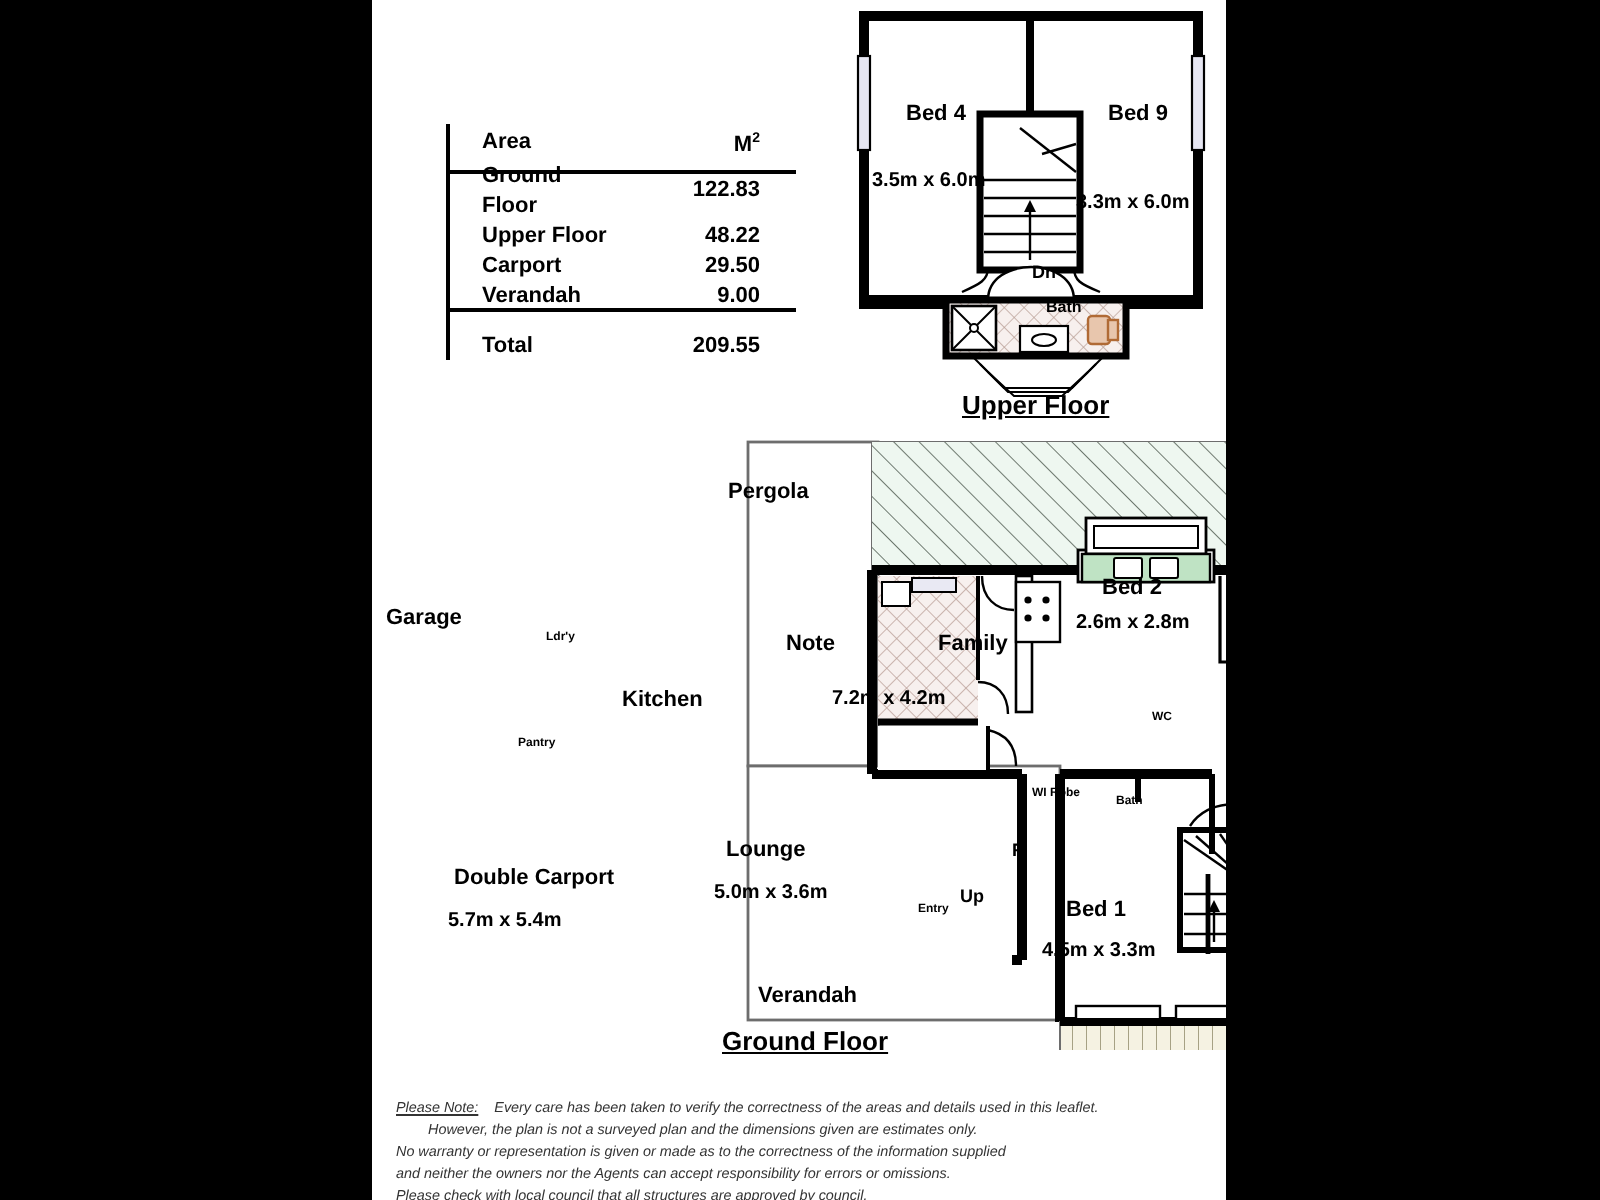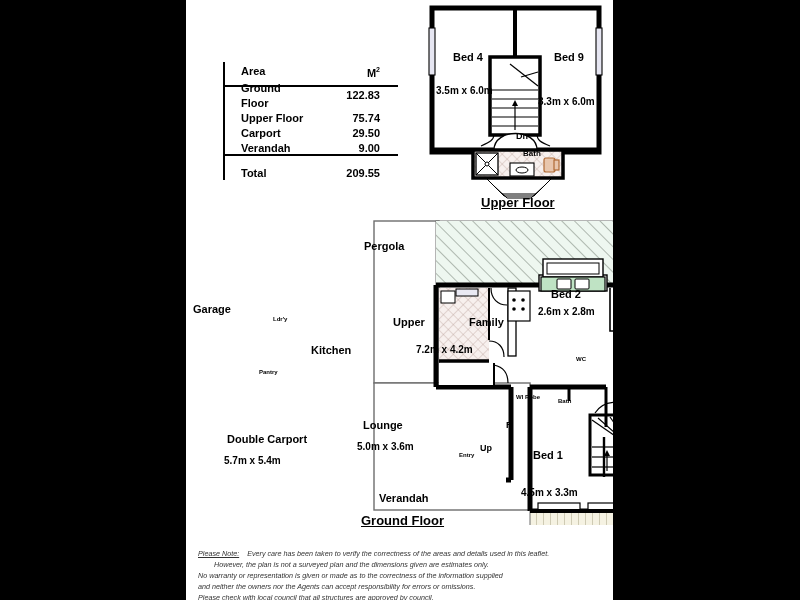--- a/index.html
+++ b/index.html
@@ -46,21 +46,21 @@
           <td class="num">
             <span>M</span><sup style="font-size:7px">2</sup>
           </td>
         </tr>
         <tr>
           <td>Ground Floor</td>
           <td class="num">122.83</td>
         </tr>
         <tr>
           <td>Upper Floor</td>
-          <td class="num">75.74</td>
+          <td class="num">48.22</td>
         </tr>
         <tr>
           <td>Carport</td>
           <td class="num">29.50</td>
         </tr>
         <tr>
           <td>Verandah</td>
           <td class="num">9.00</td>
         </tr>
         <tr style="height:10px">
@@ -305,35 +305,35 @@
 
       <path d="M0,332 H340" stroke="#6d6d6d" stroke-width="1.2"></path>
       <path d="M478,332 H500" stroke="#6d6d6d" stroke-width="1.2"></path>
     </svg>
 
     <div class="lbl room" style="left:7px;top:303px;">Garage</div>
     <div class="lbl room" style="left:178px;top:240px;">Pergola</div>
     <div class="lbl tiny" style="left:87px;top:316px;">Ldr'y</div>
     <div class="lbl tiny" style="left:73px;top:369px;">Pantry</div>
     <div class="lbl room" style="left:125px;top:344px;">Kitchen</div>
-    <div class="lbl room" style="left:207px;top:316px;">Upper</div>
+    <div class="lbl room" style="left:207px;top:316px;">Note</div>
     <div class="lbl room" style="left:283px;top:316px;">Family</div>
     <div class="lbl dim" style="left:230px;top:344px;">7.2m x 4.2m</div>
     <div class="lbl room" style="left:365px;top:288px;">Bed 2</div>
     <div class="lbl dim" style="left:352px;top:306px;">2.6m x 2.8m</div>
     <div class="lbl tiny" style="left:390px;top:356px;">WC</div>
     <div class="lbl tiny" style="left:372px;top:398px;">Bath</div>
     <div class="lbl tiny" style="left:330px;top:393px;width:24px;white-space:normal;line-height:9px;">WI Robe</div>
     <div class="lbl small" style="left:320px;top:420px;font-size:9px;">R</div>
     <div class="lbl room" style="left:25px;top:433px;padding-left:16px;">Double Carport</div>
     <div class="lbl dim" style="left:38px;top:455px;">5.7m x 5.4m</div>
     <div class="lbl room" style="left:177px;top:419px;">Lounge</div>
     <div class="lbl dim" style="left:171px;top:441px;">5.0m x 3.6m</div>
     <div class="lbl room" style="left:347px;top:449px;">Bed 1</div>
-    <div class="lbl dim" style="left:335px;top:470px;margin-top:17px;">4.5m x 3.3m</div>
+    <div class="lbl dim" style="left:335px;top:470px;">4.5m x 3.3m</div>
     <div class="lbl room" style="left:193px;top:492px;">Verandah</div>
     <div class="lbl tiny" style="left:273px;top:452px;">Entry</div>
     <div class="lbl small" style="left:294px;top:443px;font-size:9px;">Up</div>
     <div class="lbl floorttl" style="left:175px;top:513px;">Ground Floor</div>
 
     <div>
       <div class="disc" style="left:12px;top:549px;">
         <span class="u">Please Note:</span>
         <span style="display:inline-block;width:4px"></span>
         <span>Every care has been taken to verify the correctness of the areas and details used in this leaflet.</span>

